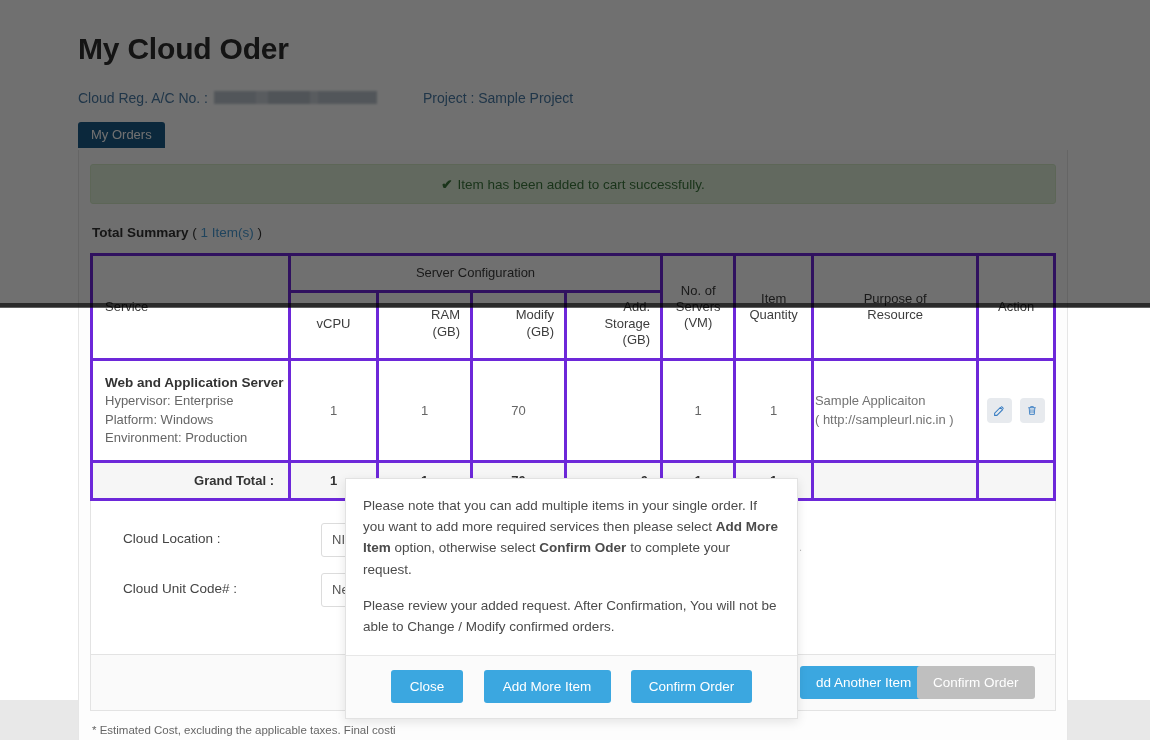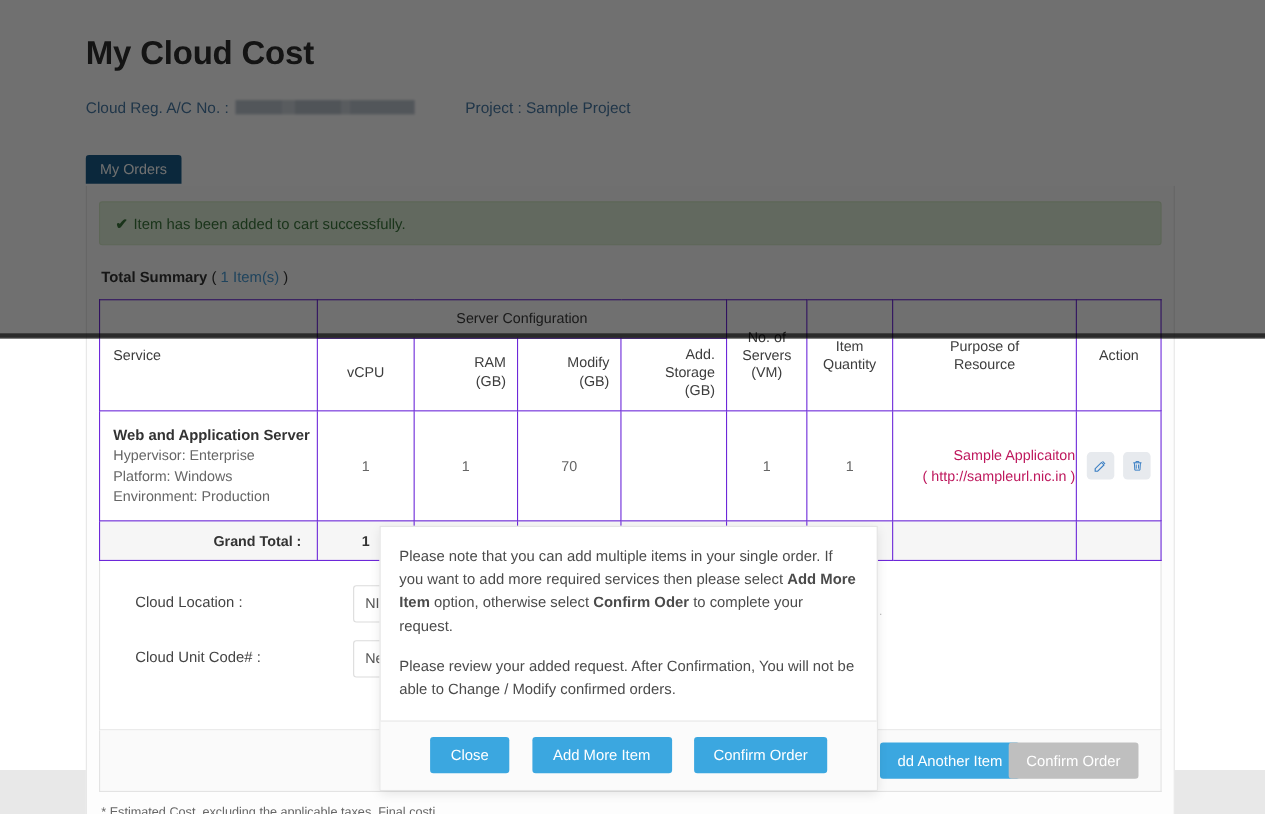--- a/index.html
+++ b/index.html
@@ -59,21 +59,21 @@
     filter: blur(1.2px);
     opacity: .95;
   }
   .meta-project {
     position: absolute;
     left: 345px; top: 0;
     color: #4a7ba6;
   }
 
   .tabs-strip {
-    margin-top: 31px;
+    margin-top: 12px;
     height: 25px;
   }
   .tab-active {
     display: inline-block;
     background: #1b5c88;
     color: #ffffff;
     font-size: 13px;
     padding: 6px 13px 7px 13px;
     border-radius: 3px 3px 0 0;
     line-height: 1;
@@ -88,20 +88,21 @@
     padding: 14px 11px 0 11px;
   }
 
   .alert-success {
     background: #dff0d8;
     border: 1px solid #d3e8c6;
     color: #3c763d;
     font-size: 13.5px;
     padding: 11px 14px;
     border-radius: 3px;
+    text-align: center;
   }
   .alert-success .chk { font-weight: bold; margin-right: 5px; }
 
   .total-summary {
     margin: 21px 0 13px 2px;
     font-size: 13.5px;
     font-weight: bold;
     color: #333;
   }
   .total-summary .count { color: #4a9bd4; font-weight: normal; text-align: center; }
@@ -109,21 +110,21 @@
 
   
   table.cart {
     width: 966px;
     border-collapse: collapse;
     font-size: 13px;
     color: #555;
     background: #fff;
   }
   table.cart th, table.cart td {
-    border: 1px solid #6d28d9;
+    border: 3px solid #6d28d9;
     vertical-align: middle;
   }
   table.cart thead th {
     font-weight: normal;
     color: #3d3d3d;
     text-align: center;
     padding: 8px 8px;
     background: #fff;
     line-height: 1.25;
   }
@@ -138,21 +139,21 @@
 
   td.svc {
     padding: 12px 0 12px 12px;
     line-height: 1.42;
     vertical-align: middle;
   }
   td.svc .svc-title { font-weight: bold; color: #333; font-size: 13.5px; }
   td.svc .svc-sub { color: #666; font-size: 13px; }
   td.num { text-align: center; color: #666; }
   td.num-right { text-align: right; padding-right: 12px; color: #666; }
-  td.purpose { text-align: right; color: #be185d; line-height: 1.5; }
+  td.purpose { text-align: left; color: #737373; line-height: 1.5; }
   td.action { text-align: center; }
 
   tr.grand td {
     background: #f6f6f6;
     font-weight: bold;
     color: #333;
     padding: 10px 0;
   }
   tr.grand td.label { text-align: right; padding-right: 14px; }
   tr.grand td.num-right { text-align: right; padding-right: 12px; }
@@ -295,21 +296,21 @@
   #m-confirm { width: 121px; }
 </style>
 </head>
 <body>
 
 <div id="stage">
 
   <div id="page">
     <div class="page-inner">
 
-      <h1 class="page-title">My Cloud Cost</h1>
+      <h1 class="page-title">My Cloud Oder</h1>
 
       <div class="meta-row">
         <span class="meta-label">Cloud Reg. A/C No. :</span><span class="redacted"></span>
         <span class="meta-project">Project : Sample Project</span>
       </div>
 
       <div class="tabs-strip">
         <span class="tab-active">My Orders</span>
       </div>
 

